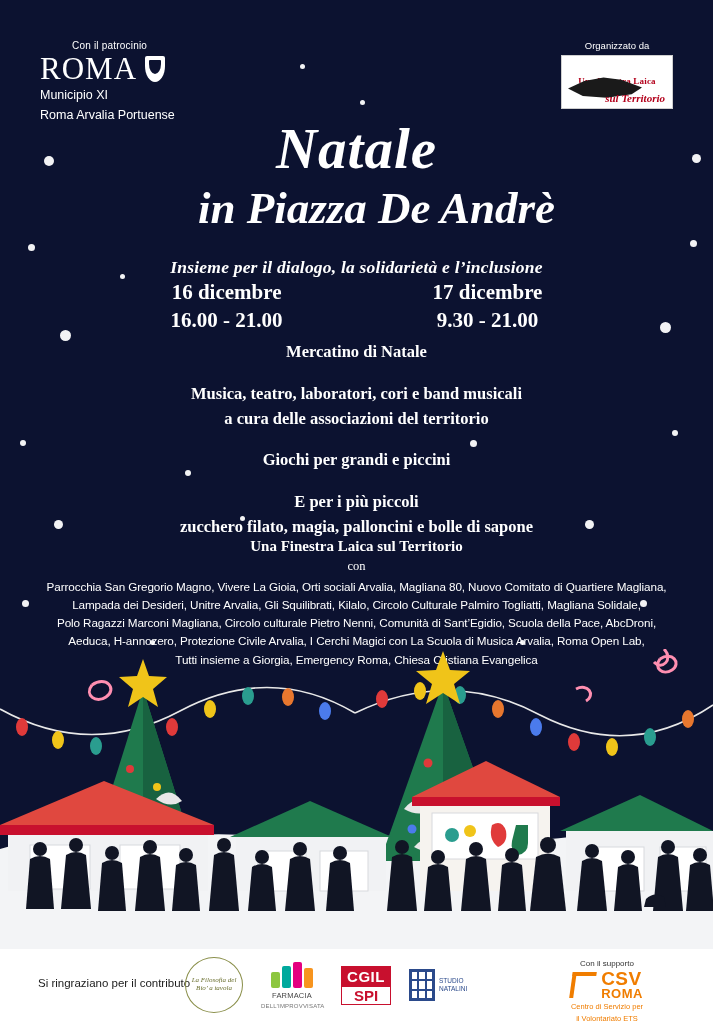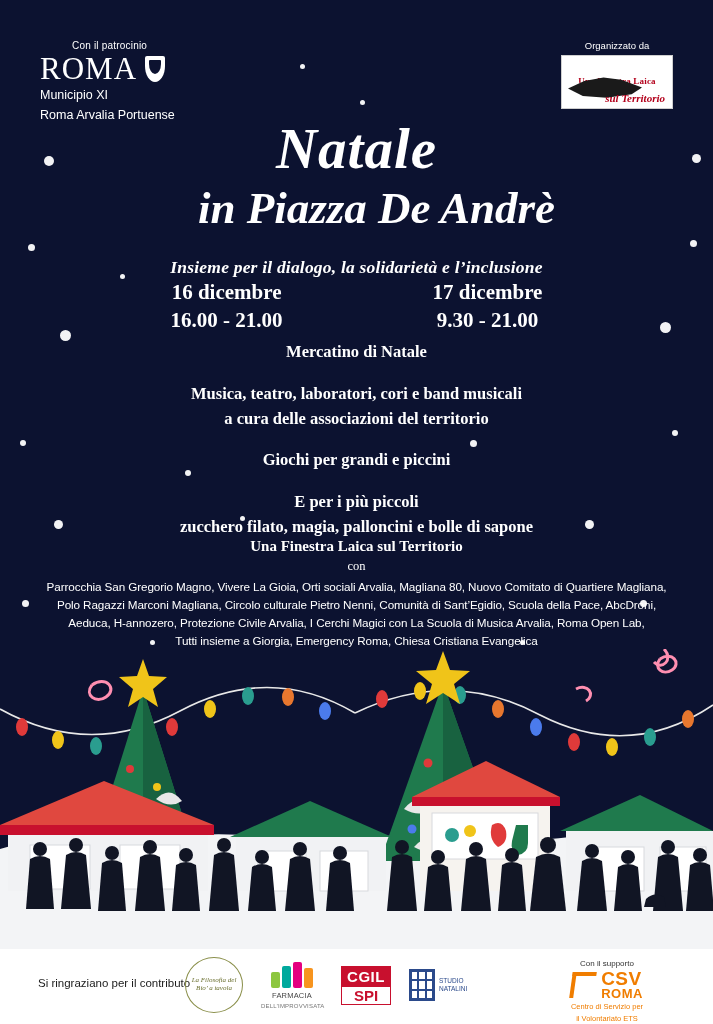--- a/index.html
+++ b/index.html
@@ -332,20 +332,21 @@
     <div class="p-line">Giochi per grandi e piccini</div>
     <div class="gap"></div>
     <div class="p-line">E per i più piccoli</div>
     <div class="p-line">zucchero filato, magia, palloncini e bolle di sapone</div>
   </div>
 
   <div class="assoc">
     <div class="assoc-title">Una Finestra Laica sul Territorio</div>
     <div class="assoc-con">con</div>
     <div class="assoc-list">Parrocchia San Gregorio Magno, Vivere La Gioia, Orti sociali Arvalia, Magliana 80, Nuovo Comitato di Quartiere Magliana,</div>
+    <div class="assoc-list">Lampada dei Desideri, Unitre Arvalia, Gli Squilibrati, Kilalo, Circolo Culturale Palmiro Togliatti, Magliana Solidale,</div>
     <div class="assoc-list">Polo Ragazzi Marconi Magliana, Circolo culturale Pietro Nenni, Comunità di Sant’Egidio, Scuola della Pace, AbcDroni,</div>
     <div class="assoc-list">Aeduca, H-annozero, Protezione Civile Arvalia, I Cerchi Magici con La Scuola di Musica Arvalia, Roma Open Lab,</div>
     <div class="assoc-list">Tutti insieme a Giorgia, Emergency Roma, Chiesa Cristiana Evangelica</div>
   </div>
 
   <svg id="scene" viewBox="0 0 713 300" preserveAspectRatio="none">
 
     <path d="M0 200 C 60 180, 120 196, 180 188 C 250 178, 300 200, 360 190 C 430 178, 500 198, 570 188 C 630 180, 680 196, 713 190 L713 300 L0 300 Z" fill="#f3f4f6"></path>
 
     <g stroke="#ff8fb1" stroke-width="3" fill="none">

